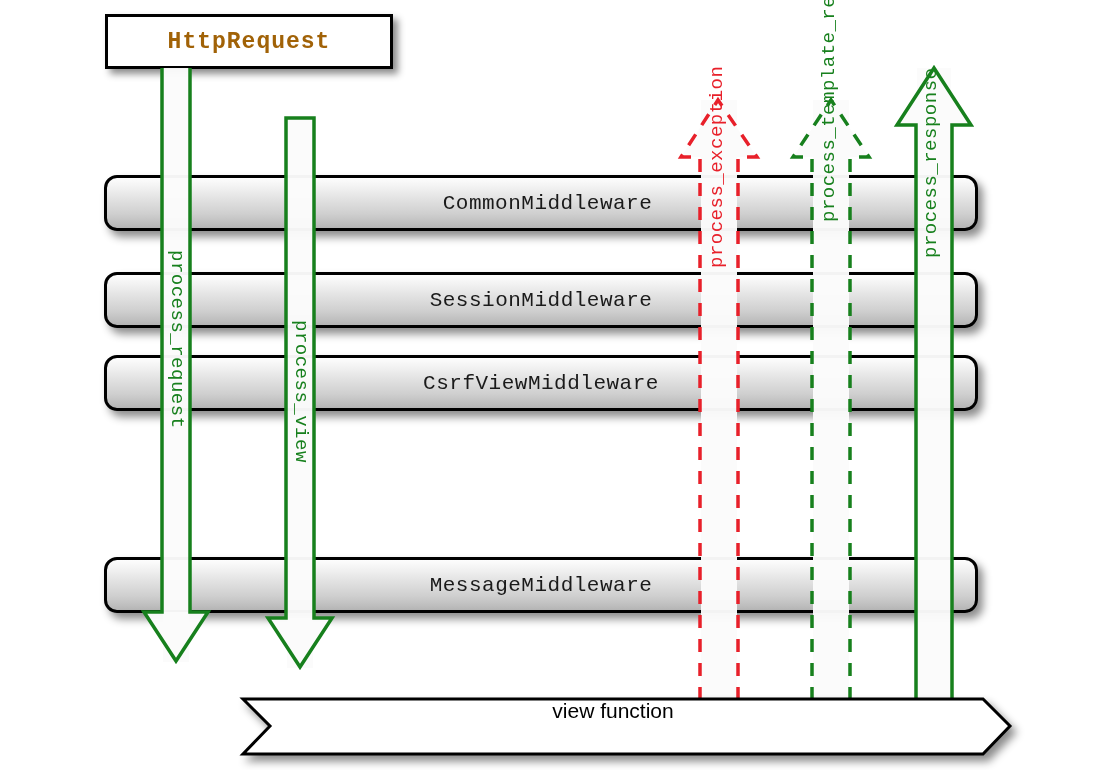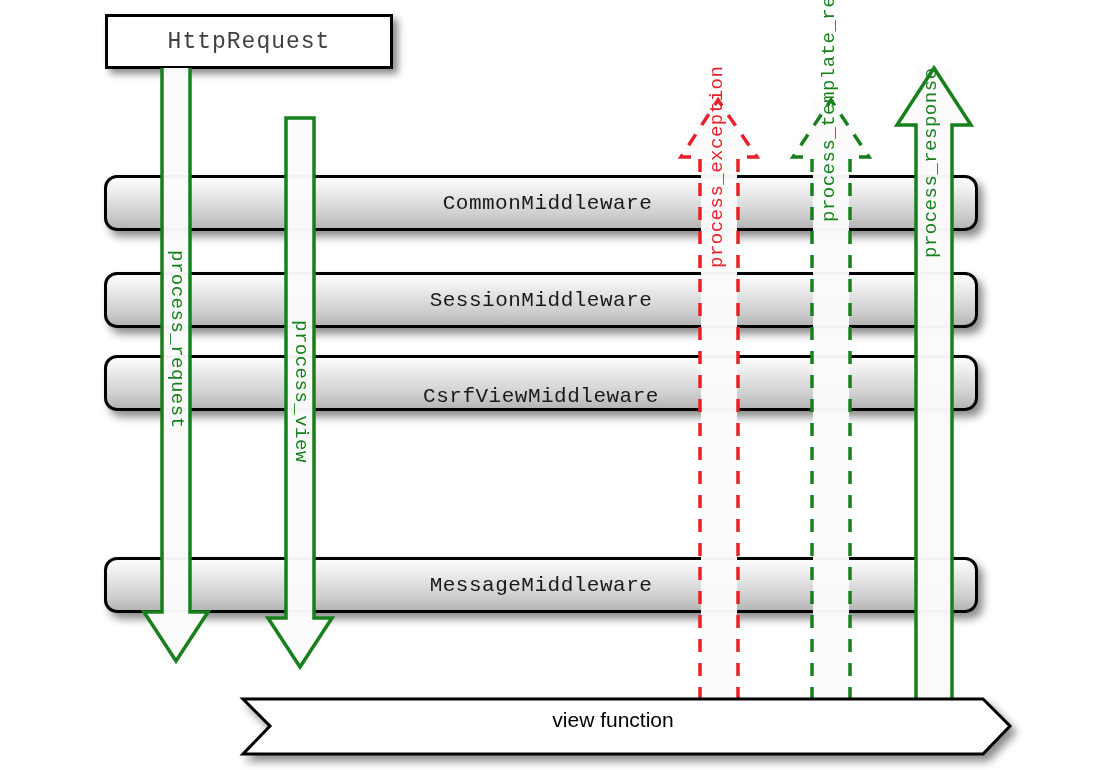--- a/index.html
+++ b/index.html
@@ -32,22 +32,22 @@
   .endbox {
     position: absolute;
     background: #ffffff;
     border: 3px solid #000000;
     box-shadow: 5px 5px 7px rgba(0,0,0,0.45);
     display: flex;
     align-items: center;
     justify-content: center;
     font-family: "Liberation Mono", "DejaVu Sans Mono", monospace;
     font-size: 23px;
-    font-weight: normal;
-    color: #404040;
+    font-weight: bold;
+    color: #a16207;
     letter-spacing: 1px;
     box-sizing: border-box;
   }
 
   
   .mwbar {
     position: absolute;
     left: 104px;
     width: 874px;
     height: 56px;
@@ -108,21 +108,21 @@
       <span>HttpRequest</span>
     </div>
 
 
     <div class="mwbar" style="top:175px;padding-left:13px;">
       <span class="label">CommonMiddleware</span>
     </div>
     <div class="mwbar" style="top:272px;">
       <span class="label">SessionMiddleware</span>
     </div>
-    <div class="mwbar" style="top:355px;align-items:flex-end;">
+    <div class="mwbar" style="top:355px;">
       <span class="label">CsrfViewMiddleware</span>
     </div>
     <div class="mwbar" style="top:557px;">
       <span class="label">MessageMiddleware</span>
     </div>
 
   </div>
 
   <svg class="layer" id="svg-front" viewBox="0 0 1100 770">
     <defs>
@@ -181,18 +181,18 @@
     <div class="flowlabel down green" style="left:290px; top:320px;">process_view</div>
 
     <div class="flowlabel up red" style="left:728px; top:268px;">process_exception</div>
 
     <div class="flowlabel up green" style="left:840px; top:222px;">process_template_response</div>
 
     <div class="flowlabel up green" style="left:942px; top:258px;">process_response</div>
   </div>
 
   <div style="position:absolute; left:243px; top:699px; width:740px; height:41px; z-index:5;
-              display:flex; align-items:center; justify-content:center;
+              display:flex; justify-content:center;
               font-family:'Liberation Sans', sans-serif; font-size:21px; color:#000;">
     <span>view function</span>
   </div>
 
 </div>
 
 </body></html>

